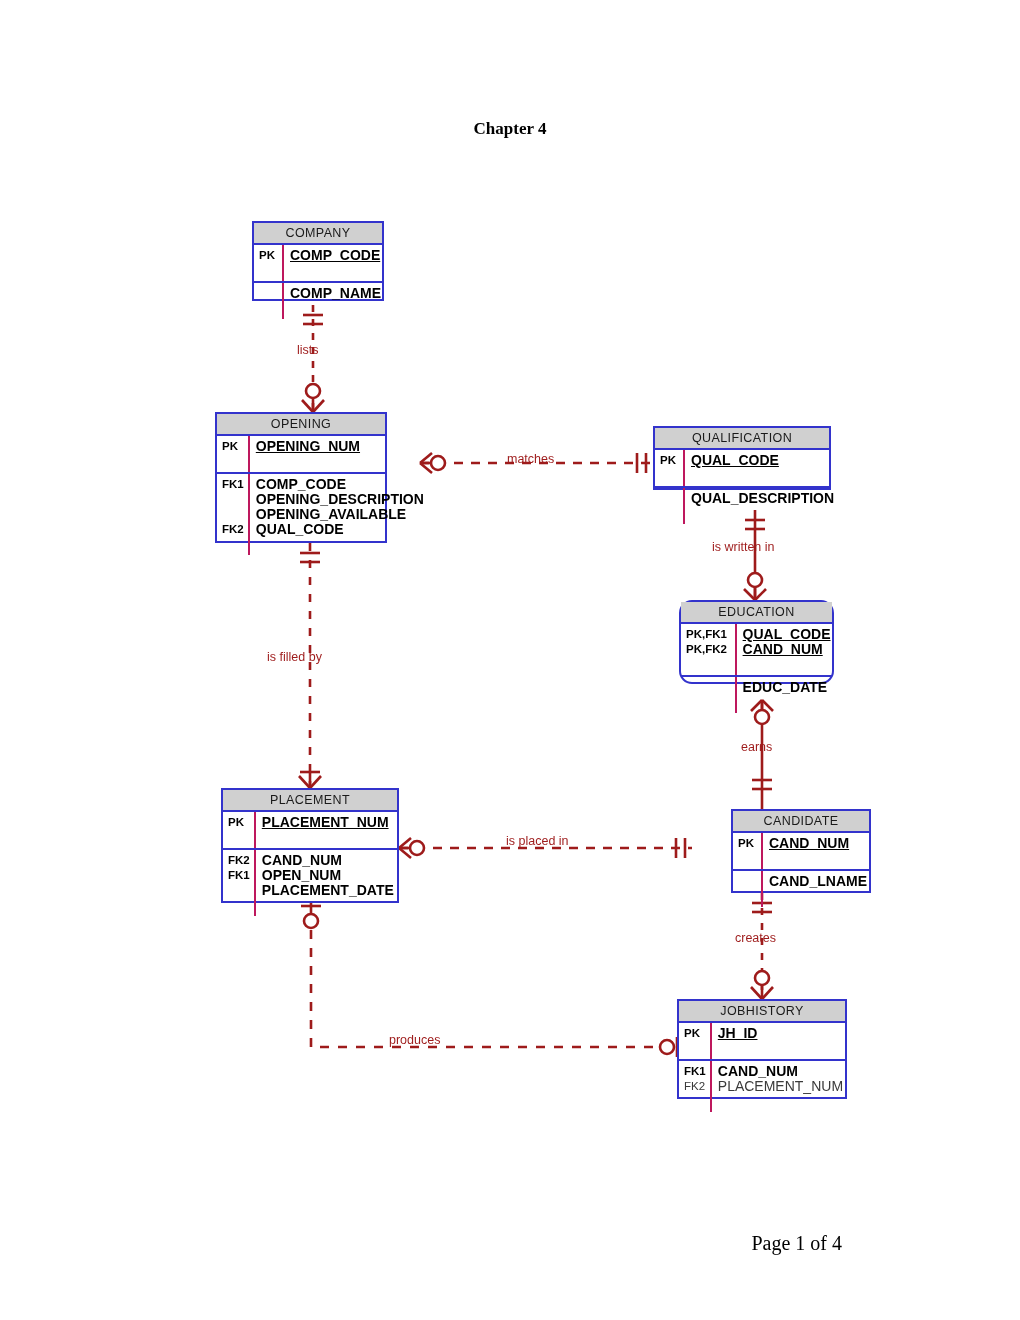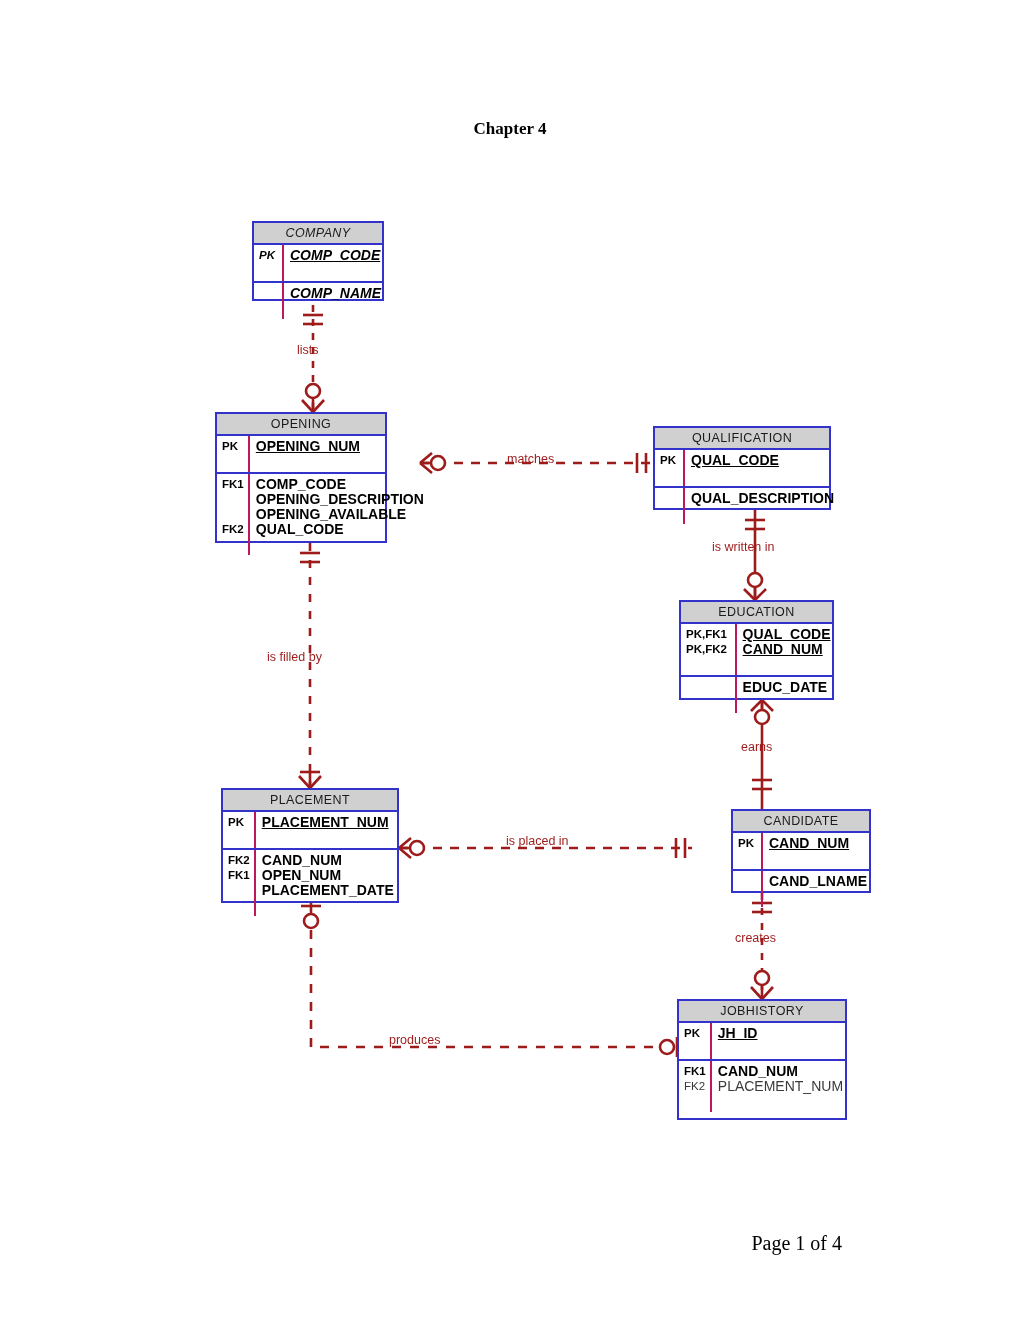--- a/index.html
+++ b/index.html
@@ -255,21 +255,21 @@
   <div class="rel-label" style="left:297px; top:343px;">lists</div>
   <div class="rel-label" style="left:507px; top:452px;">matches</div>
   <div class="rel-label" style="left:712px; top:540px;">is written in</div>
   <div class="rel-label" style="left:267px; top:650px;">is filled by</div>
   <div class="rel-label" style="left:741px; top:740px;">earns</div>
   <div class="rel-label" style="left:506px; top:834px;">is placed in</div>
   <div class="rel-label" style="left:735px; top:931px;">creates</div>
   <div class="rel-label" style="left:389px; top:1033px;">produces</div>
 
   <div id="entity-host">
-      <div class="entity" style="left: 252px; top: 221px; width: 132px; height: 80px; font-style: italic;">
+      <div class="entity" style="left: 252px; top: 221px; width: 132px; height: 80px;">
         <div class="entity-title">COMPANY</div>
         <div class="attr-section">
           <div class="key-col" style="width: 30px;"><span class="keylabel">PK</span></div>
           <div class="name-col"><span class="attr pk">COMP_CODE</span></div>
         </div>
         <div class="attr-section">
           <div class="key-col" style="width: 30px;"><span class="keylabel blank">&nbsp;</span></div>
           <div class="name-col"><span class="attr">COMP_NAME</span></div>
         </div>
       </div>
@@ -277,32 +277,32 @@
         <div class="entity-title">OPENING</div>
         <div class="attr-section">
           <div class="key-col" style="width: 32.8px;"><span class="keylabel">PK</span></div>
           <div class="name-col"><span class="attr pk">OPENING_NUM</span></div>
         </div>
         <div class="attr-section">
           <div class="key-col" style="width: 32.8px;"><span class="keylabel">FK1</span><span class="keylabel blank">&nbsp;</span><span class="keylabel blank">&nbsp;</span><span class="keylabel">FK2</span></div>
           <div class="name-col"><span class="attr">COMP_CODE</span><span class="attr">OPENING_DESCRIPTION</span><span class="attr">OPENING_AVAILABLE</span><span class="attr">QUAL_CODE</span></div>
         </div>
       </div>
-      <div class="entity" style="left: 653px; top: 426px; width: 178px; height: 84px;">
+      <div class="entity" style="left: 653px; top: 426px; width: 178px; height: 64px;">
         <div class="entity-title">QUALIFICATION</div>
         <div class="attr-section">
           <div class="key-col" style="width: 30px;"><span class="keylabel">PK</span></div>
           <div class="name-col"><span class="attr pk">QUAL_CODE</span></div>
         </div>
         <div class="attr-section">
           <div class="key-col" style="width: 30px;"><span class="keylabel blank">&nbsp;</span></div>
           <div class="name-col"><span class="attr">QUAL_DESCRIPTION</span></div>
         </div>
       </div>
-      <div class="entity" style="left: 679px; top: 600px; width: 155px; height: 100px;">
+      <div class="entity" style="left: 679px; top: 600px; width: 155px; height: 84px; border-radius: 13px;">
         <div class="entity-title">EDUCATION</div>
         <div class="attr-section">
           <div class="key-col" style="width: 55.6px;"><span class="keylabel">PK,FK1</span><span class="keylabel">PK,FK2</span></div>
           <div class="name-col"><span class="attr pk">QUAL_CODE</span><span class="attr pk">CAND_NUM</span></div>
         </div>
         <div class="attr-section">
           <div class="key-col" style="width: 55.6px;"><span class="keylabel blank">&nbsp;</span></div>
           <div class="name-col"><span class="attr">EDUC_DATE</span></div>
         </div>
       </div>
@@ -321,21 +321,21 @@
         <div class="entity-title">CANDIDATE</div>
         <div class="attr-section">
           <div class="key-col" style="width: 30px;"><span class="keylabel">PK</span></div>
           <div class="name-col"><span class="attr pk">CAND_NUM</span></div>
         </div>
         <div class="attr-section">
           <div class="key-col" style="width: 30px;"><span class="keylabel blank">&nbsp;</span></div>
           <div class="name-col"><span class="attr">CAND_LNAME</span></div>
         </div>
       </div>
-      <div class="entity" style="left: 677px; top: 999px; width: 170px; height: 121px;">
+      <div class="entity" style="left: 677px; top: 999px; width: 170px; height: 100px;">
         <div class="entity-title">JOBHISTORY</div>
         <div class="attr-section">
           <div class="key-col" style="width: 32.8px;"><span class="keylabel">PK</span></div>
           <div class="name-col"><span class="attr pk">JH_ID</span></div>
         </div>
         <div class="attr-section">
           <div class="key-col" style="width: 32.8px;"><span class="keylabel">FK1</span><span class="keylabel optional">FK2</span></div>
           <div class="name-col"><span class="attr">CAND_NUM</span><span class="attr optional">PLACEMENT_NUM</span></div>
         </div>
       </div>

